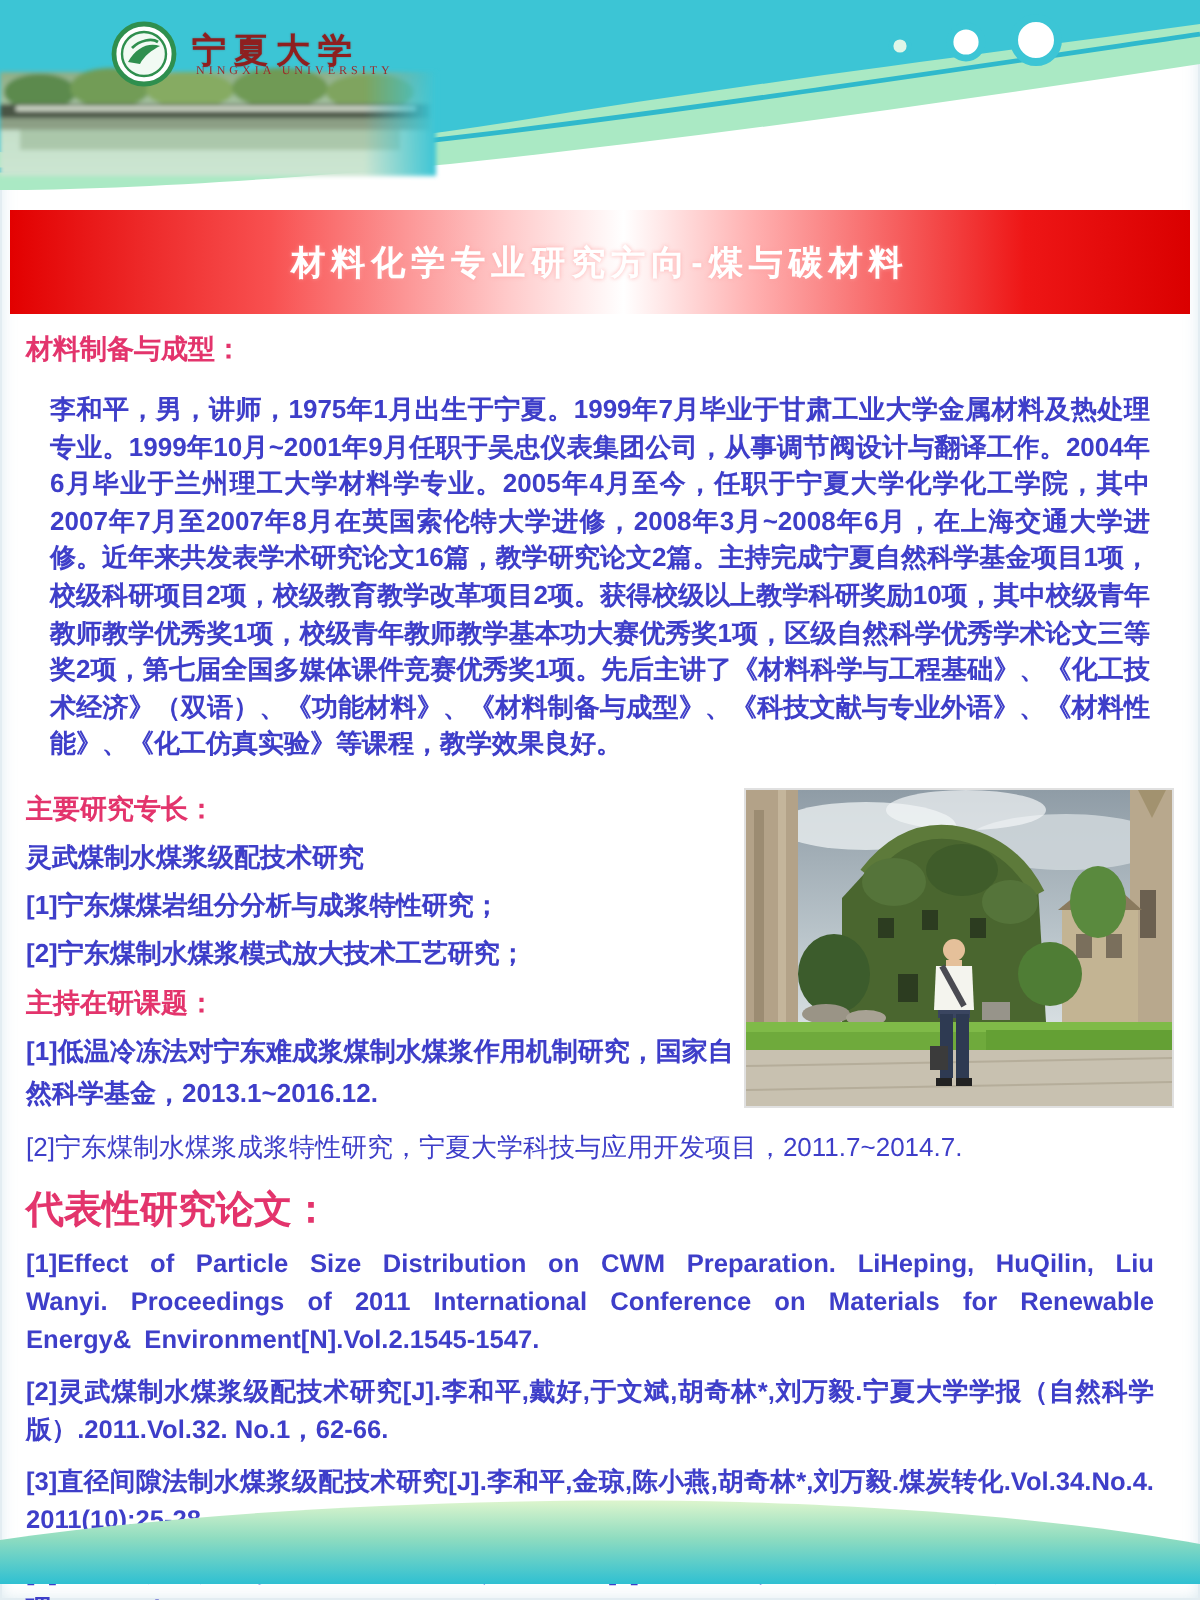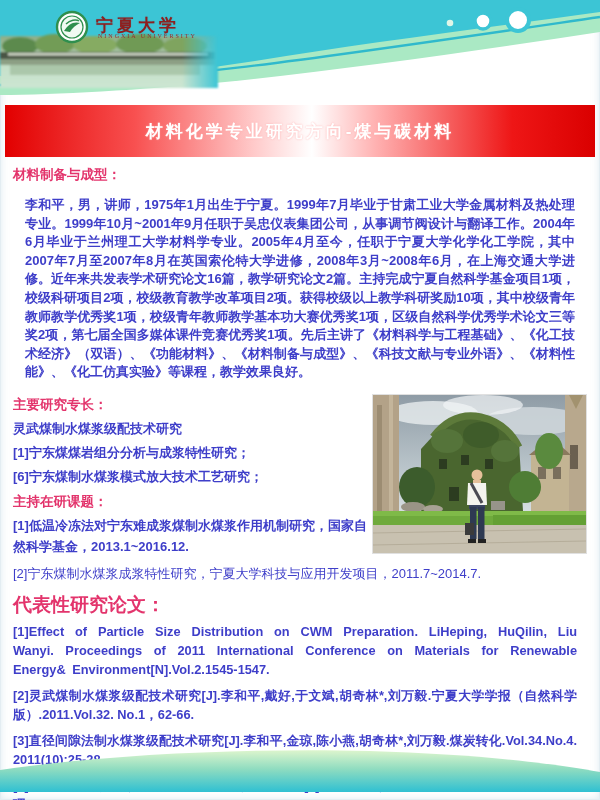--- a/index.html
+++ b/index.html
@@ -112,21 +112,21 @@
 
     <div class="sec-heading">材料制备与成型：</div>
     <p class="intro-text">李和平，男，讲师，1975年1月出生于宁夏。1999年7月毕业于甘肃工业大学金属材料及热处理专业。1999年10月~2001年9月任职于吴忠仪表集团公司，从事调节阀设计与翻译工作。2004年6月毕业于兰州理工大学材料学专业。2005年4月至今，任职于宁夏大学化学化工学院，其中2007年7月至2007年8月在英国索伦特大学进修，2008年3月~2008年6月，在上海交通大学进修。近年来共发表学术研究论文16篇，教学研究论文2篇。主持完成宁夏自然科学基金项目1项，校级科研项目2项，校级教育教学改革项目2项。获得校级以上教学科研奖励10项，其中校级青年教师教学优秀奖1项，校级青年教师教学基本功大赛优秀奖1项，区级自然科学优秀学术论文三等奖2项，第七届全国多媒体课件竞赛优秀奖1项。先后主讲了《材料科学与工程基础》、《化工技术经济》（双语）、《功能材料》、《材料制备与成型》、《科技文献与专业外语》、《材料性能》、《化工仿真实验》等课程，教学效果良好。</p>
 
     <div class="columns">
       <div class="col-left">
         <div class="sec-heading" style="margin-top:2px">主要研究专长：</div>
         <div class="item">灵武煤制水煤浆级配技术研究</div>
 
         <div class="item">[1]宁东煤煤岩组分分析与成浆特性研究；</div>
-        <div class="item">[6]宁东煤制水煤浆模式放大技术工艺研究；</div>
+        <div class="item">[2]宁东煤制水煤浆模式放大技术工艺研究；</div>
 
         <div class="sec-heading">主持在研课题：</div>
         <div class="item">[1]低温冷冻法对宁东难成浆煤制水煤浆作用机制研究，国家自然科学基金，2013.1~2016.12.</div>
       </div>
 
       <div class="photo-box">
         <svg width="213" height="158" viewBox="0 0 213 158">
           <defs>
             <linearGradient id="skyG" x1="0" y1="0" x2="0" y2="1">
               <stop offset="0" stop-color="#8f9ca6"></stop>

